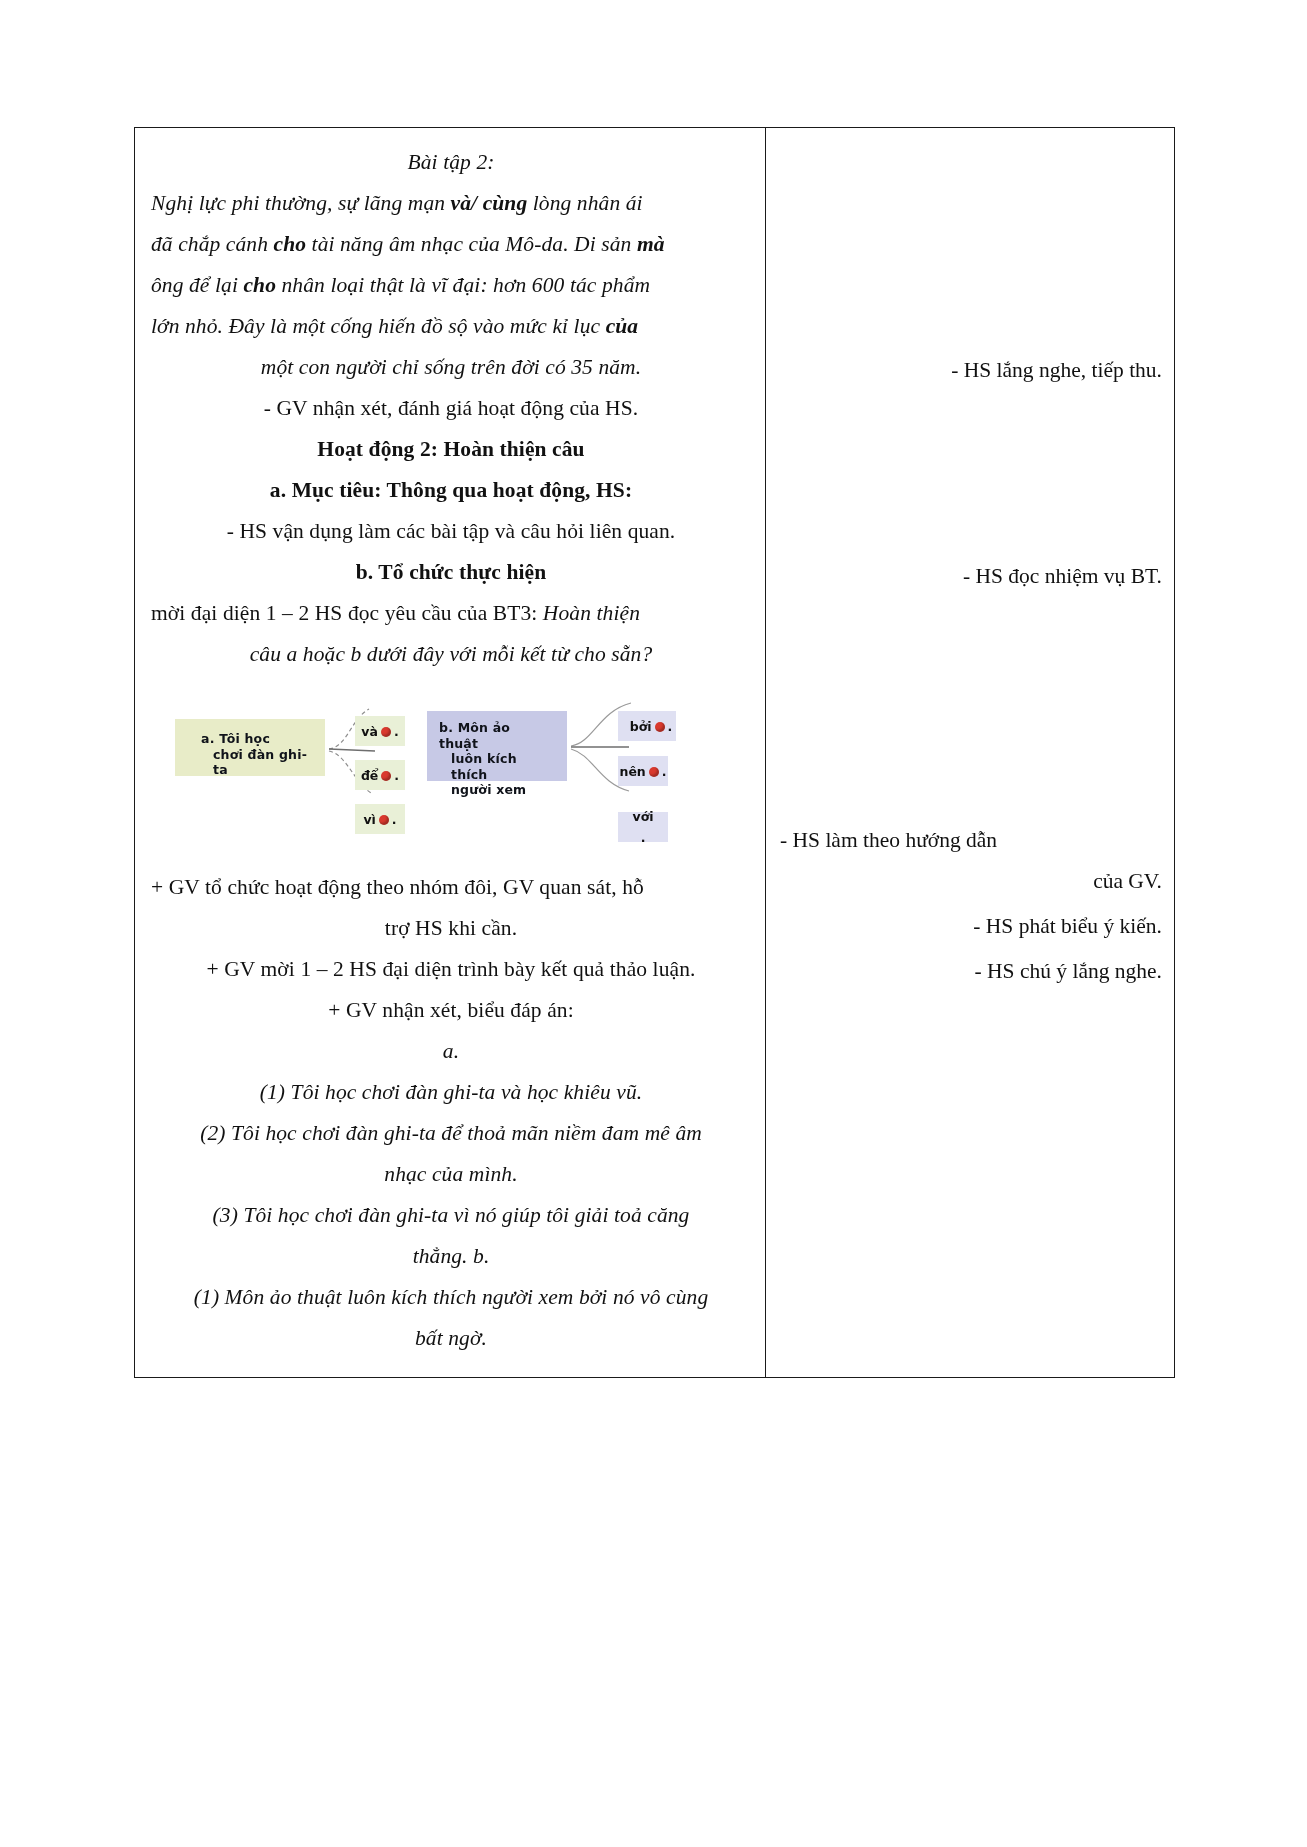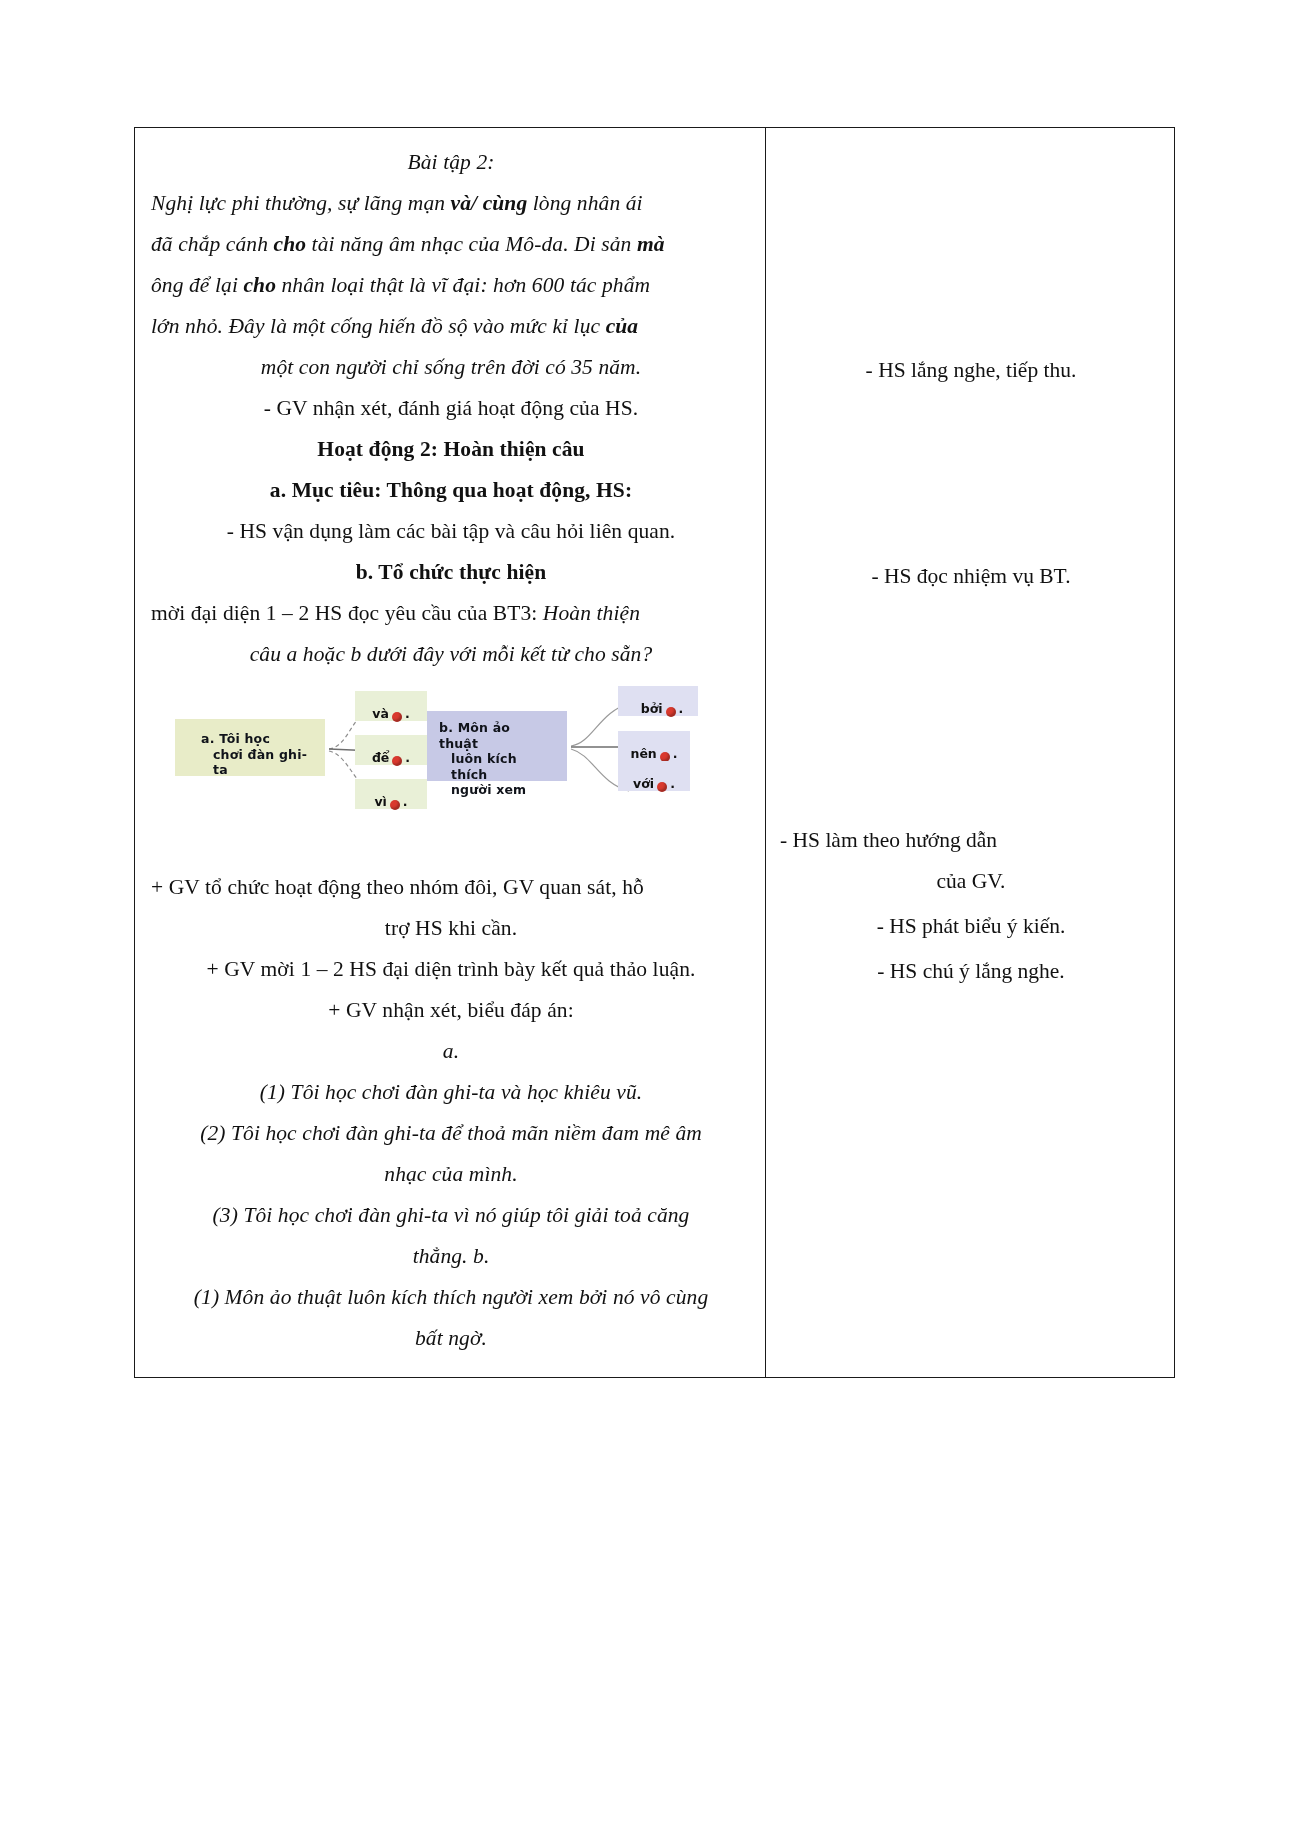--- a/index.html
+++ b/index.html
@@ -71,21 +71,21 @@
 
   
   .rc-block {
     position: absolute;
     left: 14px;
     right: 12px;
     font-size: 21.5px;
     line-height: 41px;
     text-align: justify;
   }
-  .rc-block.nojust { text-align: center; }
+  .rc-block.nojust { text-align: right; }
 
   
   .figure {
     position: relative;
     width: 575px;
     height: 118px;
     margin: 14px 0 0 18px;
     font-family: "DejaVu Sans", "Liberation Sans", sans-serif;
   }
   .fig-svg { position: absolute; left: 0; top: 0; }
@@ -106,48 +106,49 @@
     padding: 12px 8px 0 26px;
   }
   .node-b {
     left: 258px; top: 22px;
     width: 140px; height: 70px;
     background: #c7c9e6;
     padding: 9px 14px 0 12px;
   }
   .chip {
     position: absolute;
-    width: 72px; height: 30px;
+    width: 50px; height: 30px;
     padding: 0;
     font-size: 12.5px;
     font-weight: bold;
     display: flex;
-    align-items: flex-end;
+    align-items: center;
     justify-content: center;
     gap: 3px;
+    margin-top: 25px;
   }
   .chip.green { background: #e9f0d7; }
   .chip.blue  { background: #dfe0f2; }
   .dot {
     display: inline-block;
     width: 10px; height: 10px;
     border-radius: 50%;
     background: #d9392e;
     box-shadow: inset -2px -2px 2px rgba(0,0,0,.25);
     position: relative;
     top: 1px;
   }
   .chip .tail { font-weight: bold; }
 
   .chip-va  { left: 186px; top: 2px; }
   .chip-de  { left: 186px; top: 46px; }
   .chip-vi  { left: 186px; top: 90px; }
   .chip-boi { left: 449px; top: -3px; padding-left: 8px; }
   .chip-nen { left: 449px; top: 42px; }
-  .chip-voi { left: 449px; top: 72px; }
+  .chip-voi { left: 449px; top: 98px; flex-direction: column; }
 </style>
 </head>
 <body>
 
 <div class="page">
 
   <table class="doc-table">
     <tbody>
         <tr>
 

